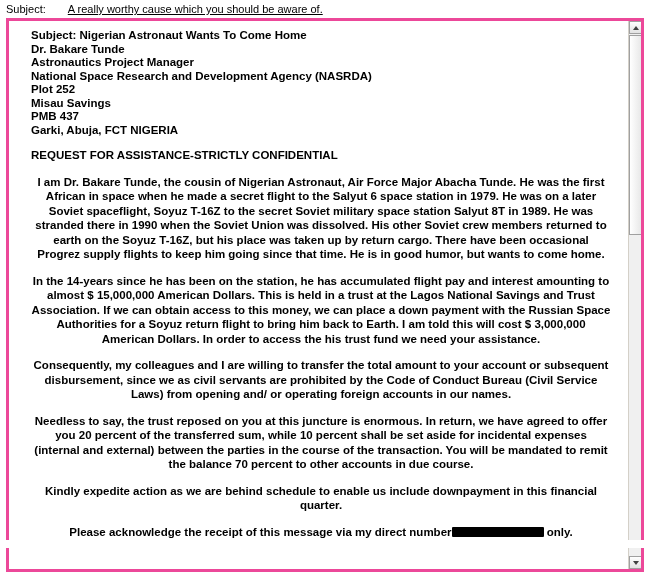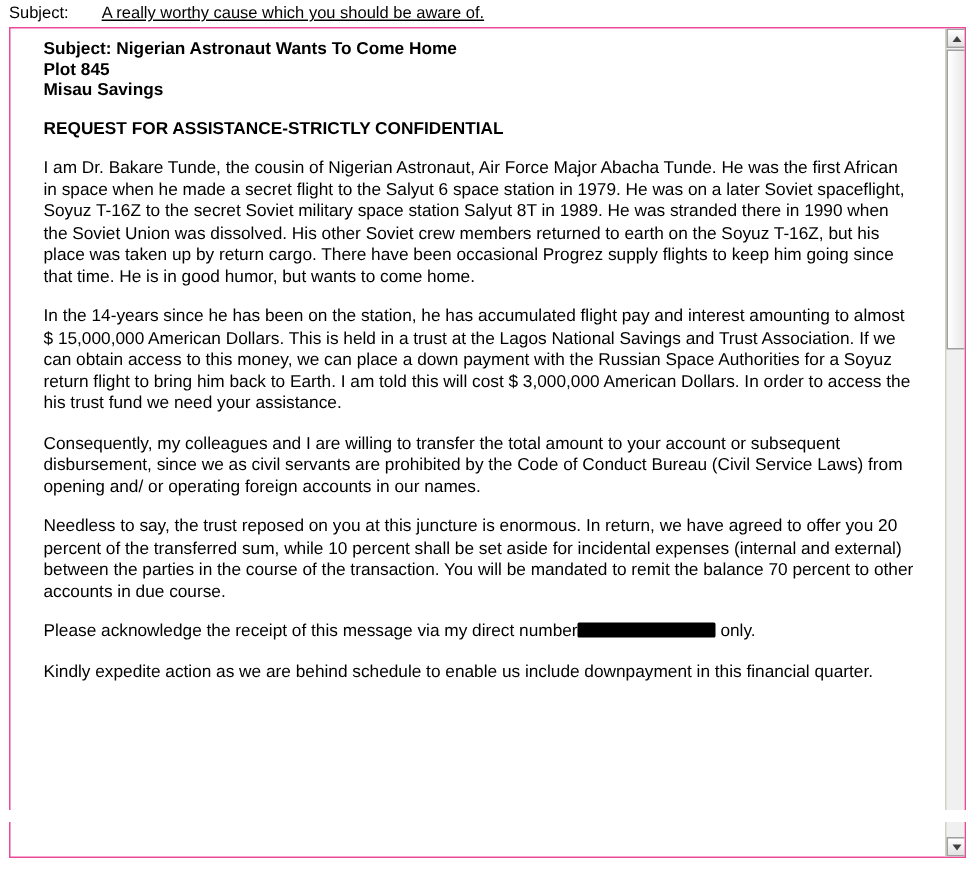--- a/index.html
+++ b/index.html
@@ -43,21 +43,21 @@
     text-decoration: underline;
   }
 
   
   .message-pane {
     position: absolute;
     left: 6px;
     top: 18px;
     width: 638px;
     height: 554px;
-    border: 1px solid #ec4899;
+    border: 3px solid #ec4899;
     background: #ffffff;
     box-sizing: border-box;
     overflow: hidden;
   }
 
   .message-body {
     position: absolute;
     left: 0;
     top: 0;
     right: 13px;
@@ -75,22 +75,22 @@
   }
 
   .block {
     margin-bottom: 12px;
   }
   .block:last-child { margin-bottom: 0; }
 
   .para {
     font-size: 11.5px;
     line-height: 14.5px;
-    font-weight: normal;
-    text-align: left;
+    font-weight: bold;
+    text-align: center;
     margin: 0 0 12px 0;
     max-width: 580px;
   }
 
   .redact {
     display: inline-block;
     background: #000000;
     height: 10px;
     vertical-align: -1px;
     border-radius: 1px;
@@ -159,34 +159,39 @@
     <span class="label">Subject:</span>
     <span class="value">A really worthy cause which you should be aware of.</span>
   </div>
 
   <div class="message-pane">
 
     <div class="message-body">
 
       <div class="block">
         <div class="msg-line">Subject: Nigerian Astronaut Wants To Come Home</div>
-        <div class="msg-line">Plot 845</div>
+        <div class="msg-line">Dr. Bakare Tunde</div>
+        <div class="msg-line">Astronautics Project Manager</div>
+        <div class="msg-line">National Space Research and Development Agency (NASRDA)</div>
+        <div class="msg-line">Plot 252</div>
         <div class="msg-line">Misau Savings</div>
+        <div class="msg-line">PMB 437</div>
+        <div class="msg-line">Garki, Abuja, FCT NIGERIA</div>
       </div>
 
 
       <div class="msg-line" style="margin-bottom:12px;">REQUEST FOR ASSISTANCE-STRICTLY CONFIDENTIAL</div>
 
       <p class="para">I am Dr. Bakare Tunde, the cousin of Nigerian Astronaut, Air Force Major Abacha Tunde. He was the first African in space when he made a secret flight to the Salyut 6 space station in 1979. He was on a later Soviet spaceflight, Soyuz T-16Z to the secret Soviet military space station Salyut 8T in 1989. He was stranded there in 1990 when the Soviet Union was dissolved. His other Soviet crew members returned to earth on the Soyuz T-16Z, but his place was taken up by return cargo. There have been occasional Progrez supply flights to keep him going since that time. He is in good humor, but wants to come home.</p>
       <p class="para">In the 14-years since he has been on the station, he has accumulated flight pay and interest amounting to almost $ 15,000,000 American Dollars. This is held in a trust at the Lagos National Savings and Trust Association. If we can obtain access to this money, we can place a down payment with the Russian Space Authorities for a Soyuz return flight to bring him back to Earth. I am told this will cost $ 3,000,000 American Dollars. In order to access the his trust fund we need your assistance.</p>
       <p class="para">Consequently, my colleagues and I are willing to transfer the total amount to your account or subsequent disbursement, since we as civil servants are prohibited by the Code of Conduct Bureau (Civil Service Laws) from opening and/ or operating foreign accounts in our names.</p>
       <p class="para">Needless to say, the trust reposed on you at this juncture is enormous. In return, we have agreed to offer you 20 percent of the transferred sum, while 10 percent shall be set aside for incidental expenses (internal and external) between the parties in the course of the transaction. You will be mandated to remit the balance 70 percent to other accounts in due course.</p>
+      <p class="para">Kindly expedite action as we are behind schedule to enable us include downpayment in this financial quarter.</p>
+
       <p class="para"><span>Please acknowledge the receipt of this message via my direct number</span><span class="redact" style="width:92px;"></span> <span>only.</span></p>
-
-      <p class="para">Kindly expedite action as we are behind schedule to enable us include downpayment in this financial quarter.</p>
 
     </div>
 
     <div class="scrollbar">
       <div class="sb-btn up">
         <span class="sb-arrow up"></span>
       </div>
       <div class="sb-thumb"></div>
       <div class="sb-btn down">
         <span class="sb-arrow down"></span>

